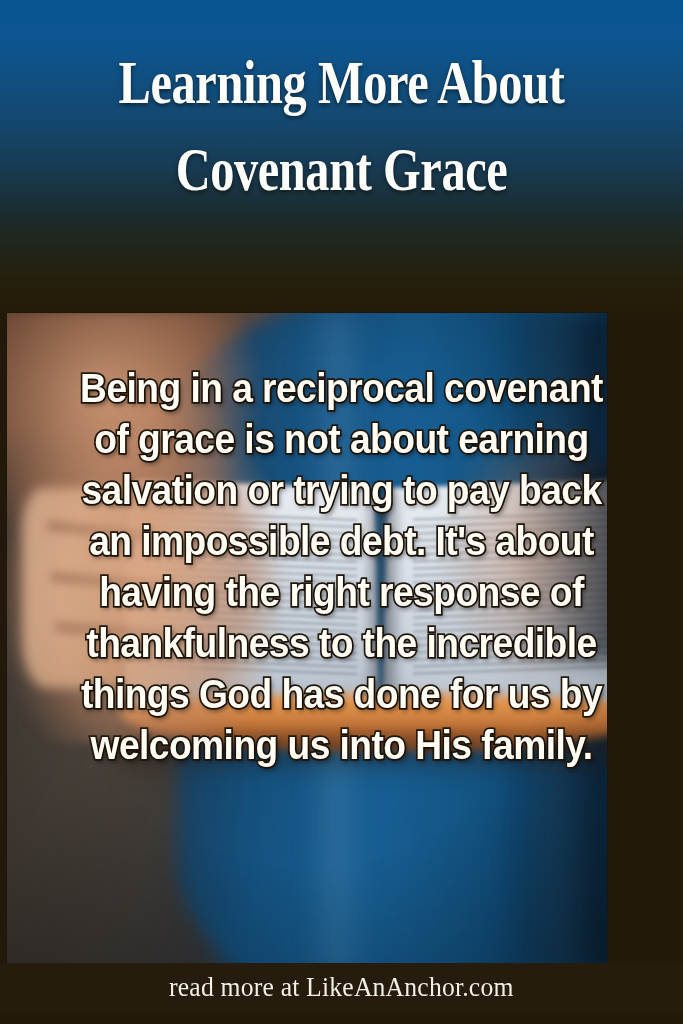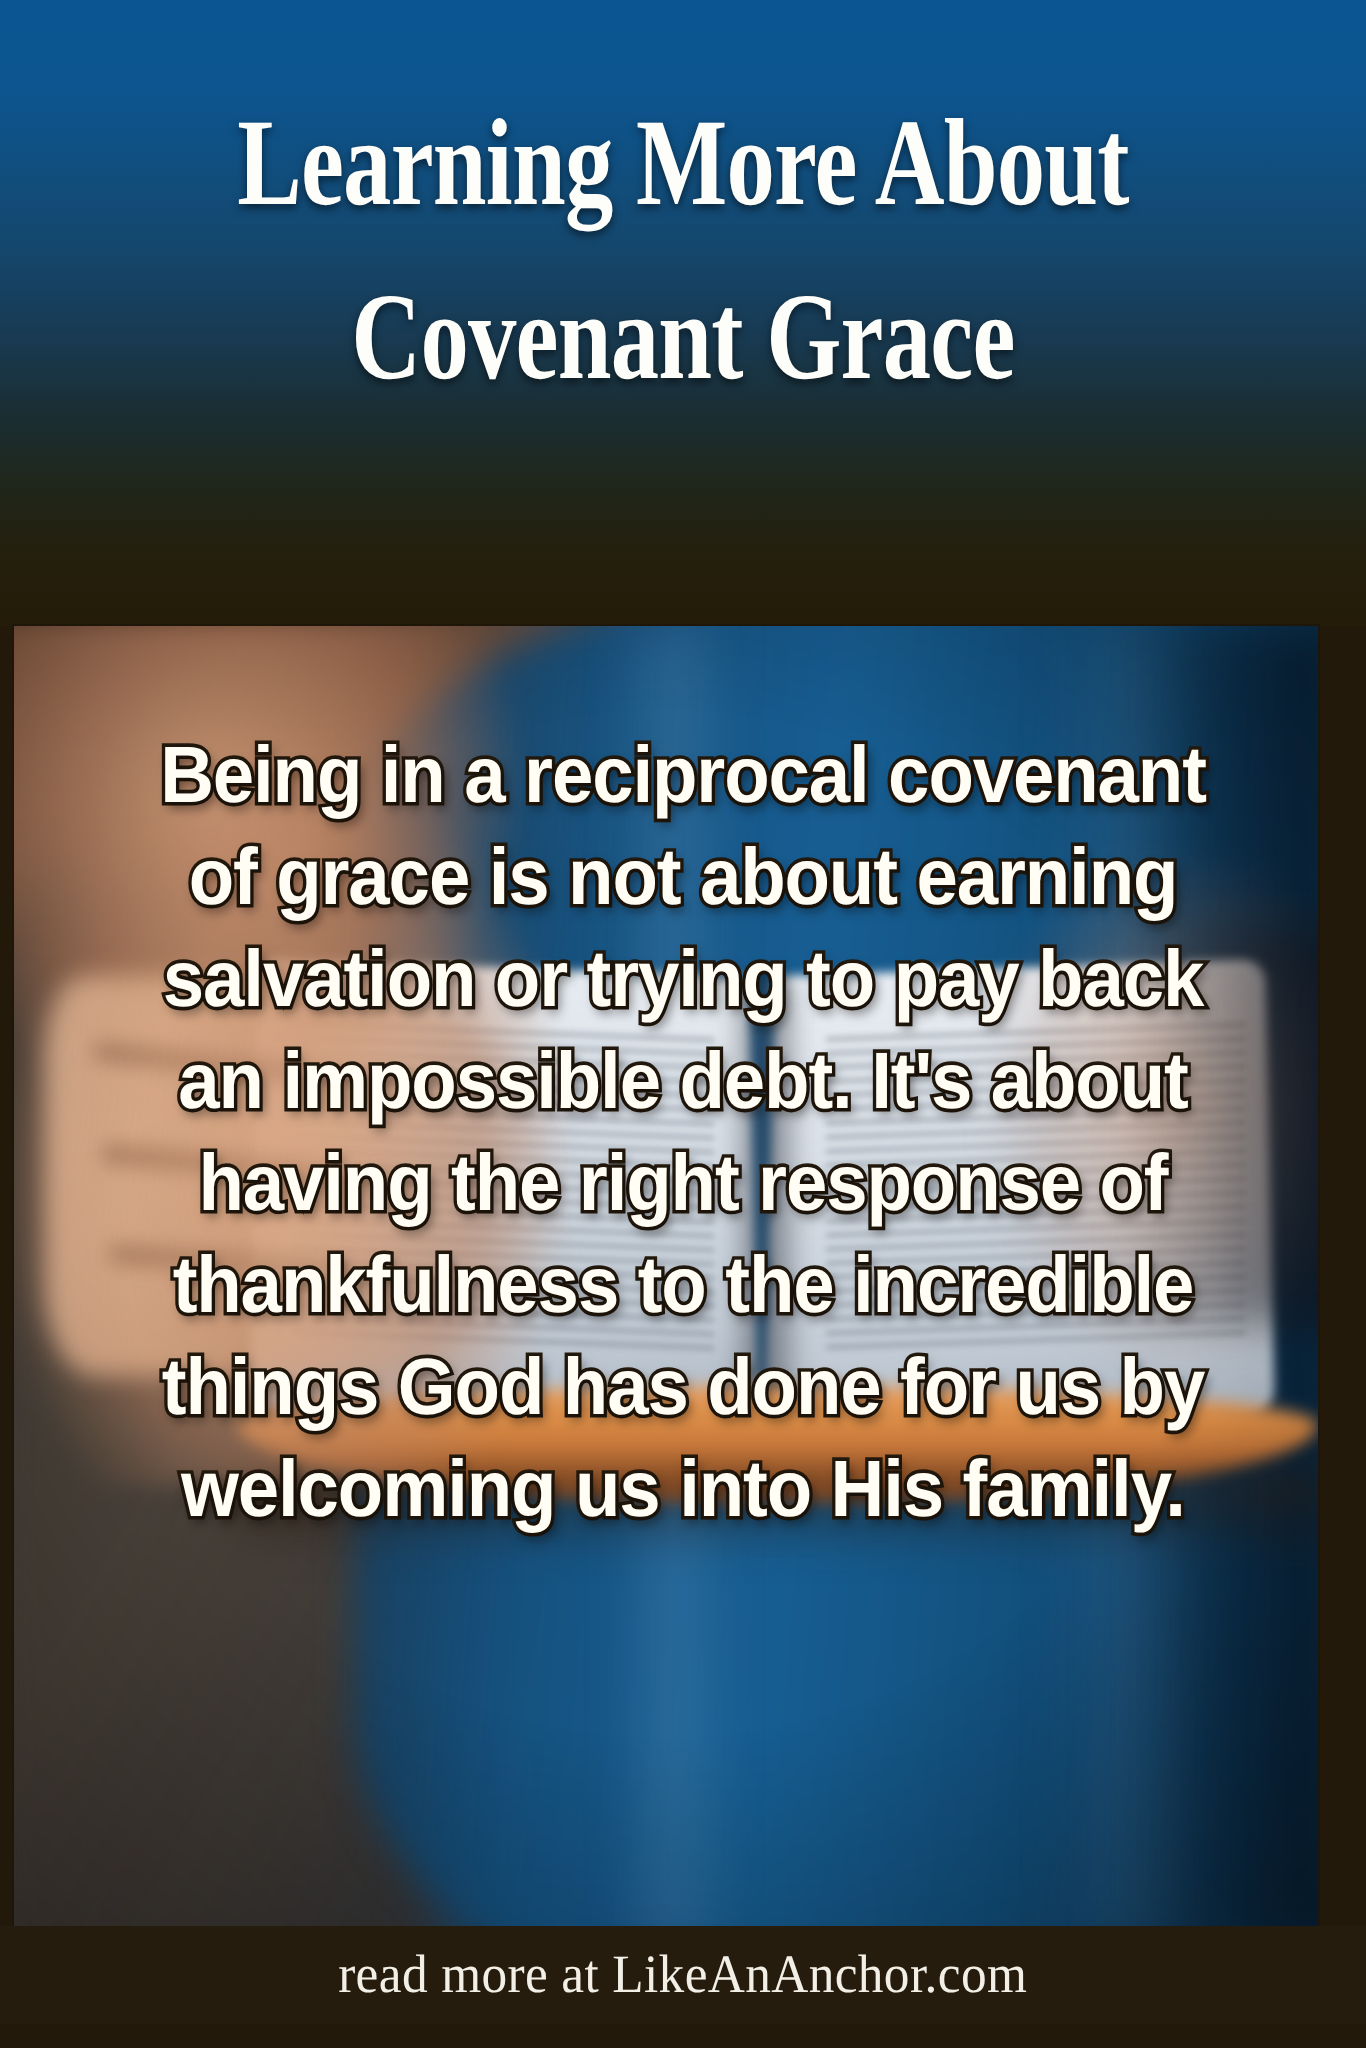--- a/index.html
+++ b/index.html
@@ -54,21 +54,21 @@
     text-shadow: 0 2px 5px rgba(0,0,0,0.55);
     white-space: nowrap;
   }
   .title-line.line2 { margin-top: 26px; }
 
   
   .photo-panel {
     position: absolute;
     left: 7px;
     top: 313px;
-    width: 652px;
+    width: 600px;
     height: 650px;
     overflow: hidden;
     background: #0369a1;
     box-shadow: 0 0 0 1px rgba(30,22,10,0.9);
     z-index: 3;
   }
   .photo {
     position: absolute;
     inset: 0;
     overflow: hidden;

